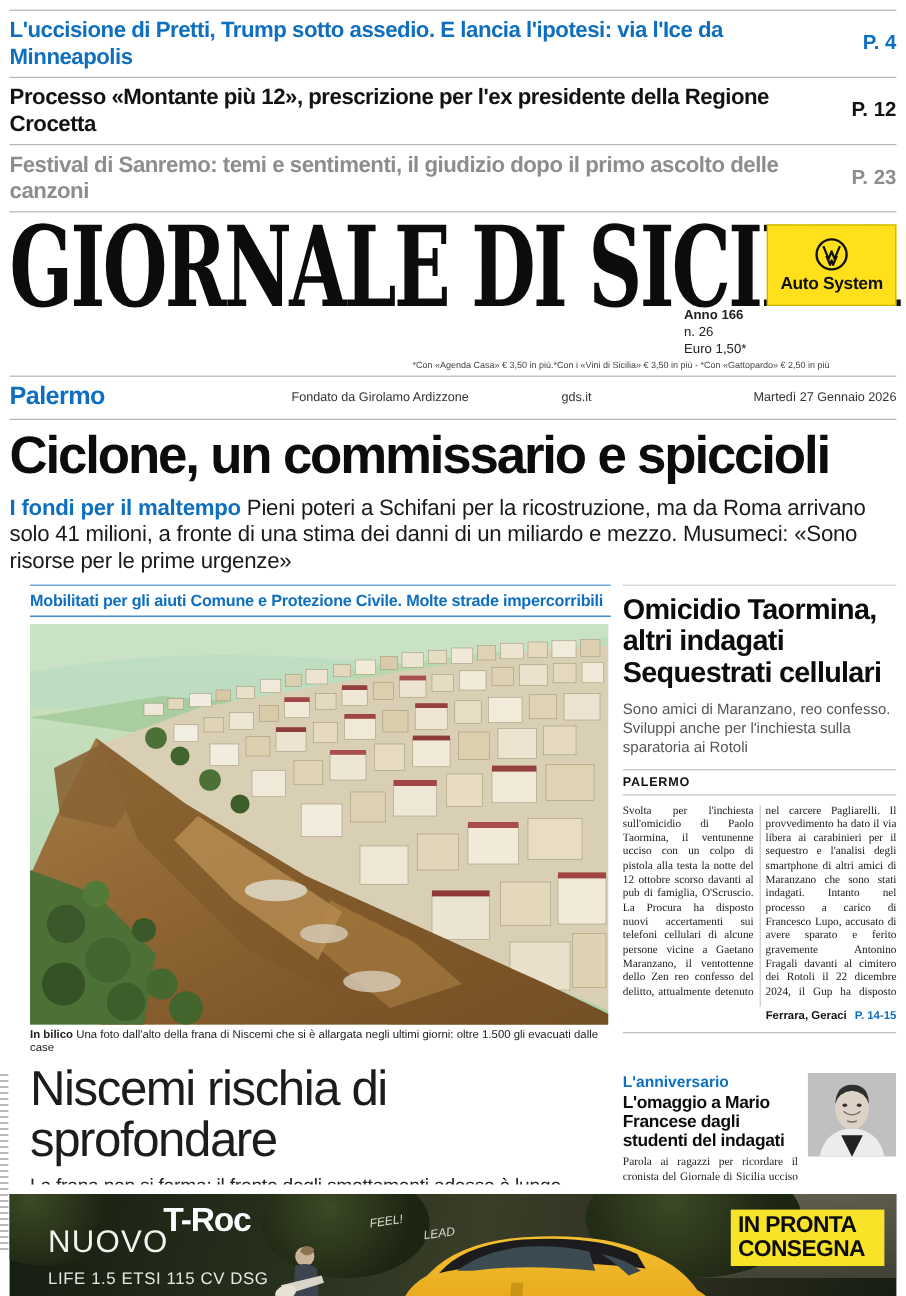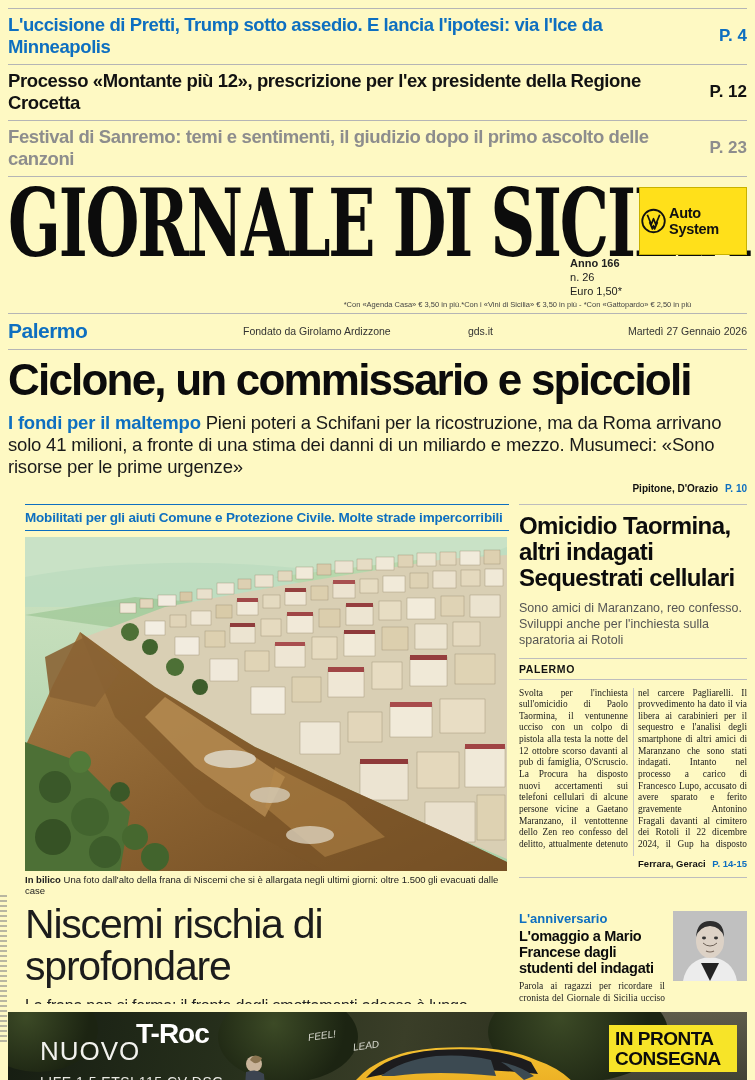--- a/index.html
+++ b/index.html
@@ -1,35 +1,35 @@
 <!DOCTYPE html>
 <html><head>
 <meta charset="utf-8">
 <style>
   * { margin:0; padding:0; box-sizing:border-box; }
   html,body { background:#e9e9e9; }
   body { font-family:"Liberation Sans", sans-serif; color:#111; }
-  .page { position:relative; width:755px; height:1080px; background:#fef9c3; margin:0 auto; overflow:hidden; }
+  .page { position:relative; width:755px; height:1080px; background:#ffffff; margin:0 auto; overflow:hidden; }
   .inner { padding:0 8px; }
 
   
   .strip { margin-top:8px; }
   .strip-row { display:flex; justify-content:space-between; align-items:center; border-top:1px solid #b5b5b5; padding:5px 0 6px; }
   .strip:last-child { border-bottom:1px solid #b5b5b5; }
   .strip-row:last-child { border-bottom:1px solid #b5b5b5; }
   .strip-row .h { font-weight:bold; font-size:18.5px; letter-spacing:-0.4px; }
   .strip-row .p { font-weight:bold; font-size:17px; white-space:nowrap; padding-left:12px; }
   .c-blue { color:#0e6fc0; }
   .c-black { color:#121212; }
   .c-gray { color:#8d8d8d; }
 
   
   .masthead { position:relative; height:122px; }
   .mast-title { position:absolute; left:0; top:2px; font-family:"DejaVu Serif", serif; font-weight:bold; font-size:86px; line-height:0.95; letter-spacing:-3px; color:#0c0c0c; transform:scaleX(0.72) scaleY(1.08); transform-origin:left top; white-space:nowrap; }
-  .mast-adbox { position:absolute; right:0; top:10px; width:108px; height:68px; background:#ffe01a; border:1px solid #c8b200; display:flex; flex-direction:row; align-items:center; justify-content:center; gap:2px; }
+  .mast-adbox { position:absolute; right:0; top:10px; width:108px; height:68px; background:#ffe01a; border:1px solid #c8b200; display:flex; flex-direction:column; align-items:center; justify-content:center; gap:2px; }
   .mast-adbox .brand { font-weight:bold; font-size:14.5px; color:#111; letter-spacing:-0.3px; }
   .anno-block { position:absolute; right:125px; top:80px; text-align:left; font-size:11px; line-height:1.25; color:#222; }
   .anno-block .b { font-weight:bold; }
   .edition-note { position:absolute; right:0; left:280px; top:123px; font-size:7.5px; color:#444; text-align:center; }
 
   
   .datebar { display:flex; align-items:center; border-top:1px solid #b5b5b5; border-bottom:1px solid #b5b5b5; padding:5px 0 6px; margin-top:14px; }
   .datebar .city { color:#0e6fc0; font-weight:bold; font-size:21px; letter-spacing:-0.5px; flex:0 0 235px; }
   .datebar .founder { flex:1; font-size:10.5px; color:#333; }
   .datebar .site { flex:0 0 160px; font-size:10.5px; color:#333; }
@@ -127,24 +127,20 @@
       <span class="founder">Fondato da Girolamo Ardizzone</span>
       <span class="site">gds.it</span>
       <span class="date">Martedì 27 Gennaio 2026</span>
     </div>
 
     <div class="lead">
       <div class="lead-headline">Ciclone, un commissario e spiccioli</div>
       <div class="lead-sub">
         <span class="kick">I fondi per il maltempo</span>
         <span>Pieni poteri a Schifani per la ricostruzione, ma da Roma arrivano solo 41 milioni, a fronte di una stima dei danni di un miliardo e mezzo. Musumeci: «Sono risorse per le prime urgenze»</span>
-      </div>
-      <div class="byline-row">
-        <span class="name">Pipitone, D'Orazio</span>
-        <span class="pref">P. 10</span>
       </div>
     </div>
 
     <div class="columns">
 
       <div class="col-left">
         <div class="kicker-bar">Mobilitati per gli aiuti Comune e Protezione Civile. Molte strade impercorribili</div>
 
         <svg class="mainphoto" viewBox="0 0 482 334">
           <defs>

